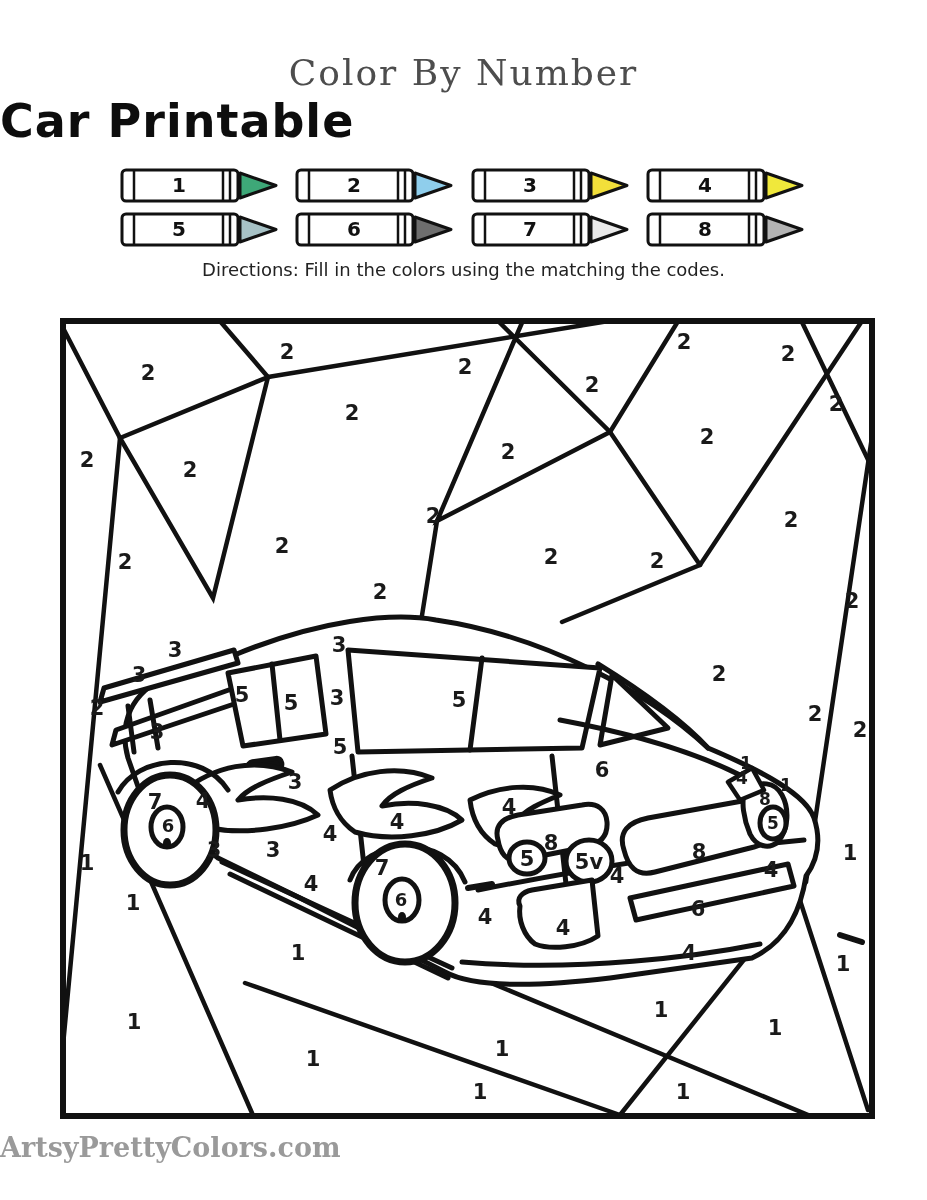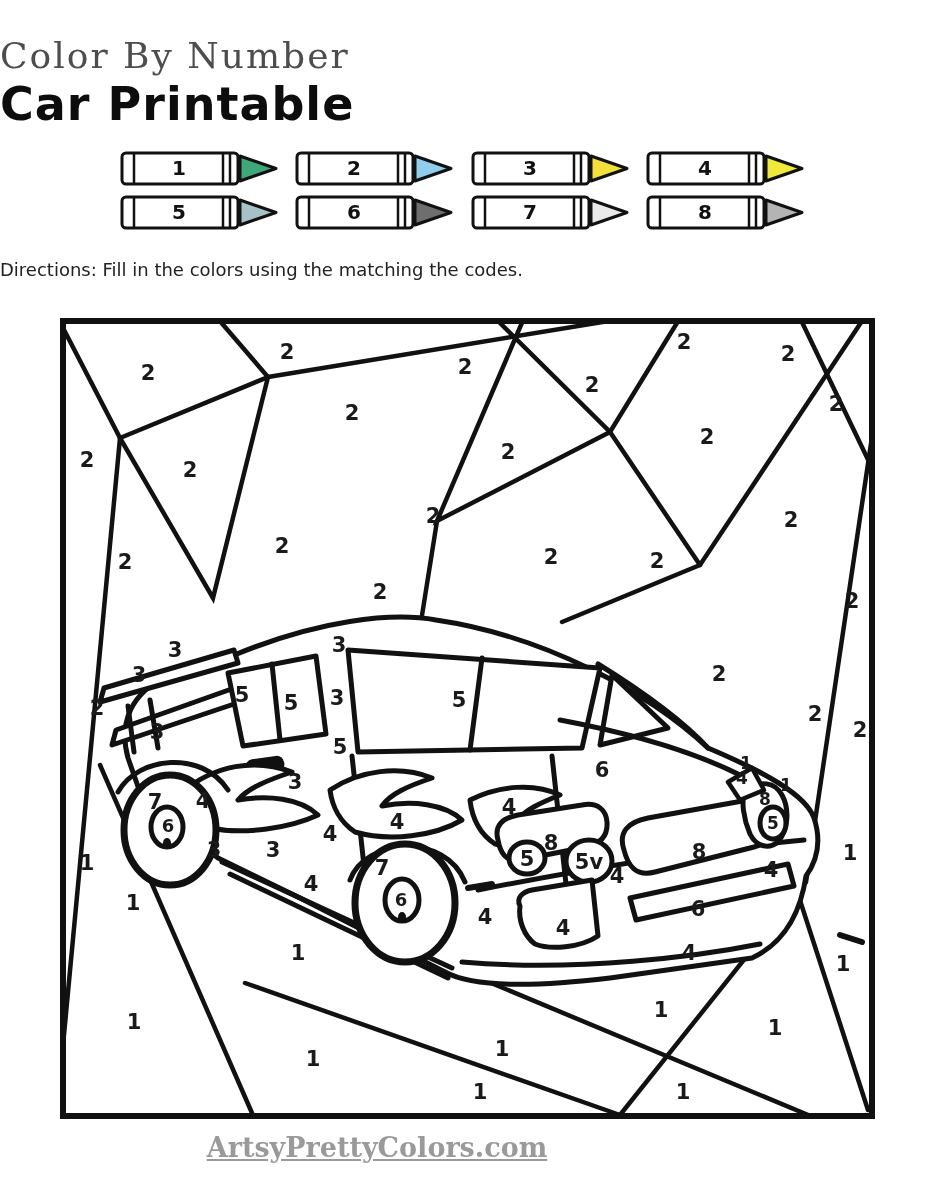--- a/index.html
+++ b/index.html
@@ -1,27 +1,27 @@
 <!DOCTYPE html>
 <html><head>
 <meta charset="utf-8">
 <style>
   html,body{margin:0;padding:0;background:#fff;}
   body{width:927px;height:1200px;position:relative;font-family:"DejaVu Sans",sans-serif;color:#111;}
-  .page-title{margin:0;text-align:left;padding-top:35px;font-family:"DejaVu Serif",serif;
+  .page-title{margin:0;text-align:center;padding-top:52px;font-family:"DejaVu Serif",serif;
     font-size:36px;font-weight:500;color:#4d4d4d;letter-spacing:2px;}
   .page-subtitle{margin:0;text-align:left;font-family:"DejaVu Sans",sans-serif;
     font-size:46px;font-weight:800;color:#0d0d0d;letter-spacing:1px;line-height:1.25;}
   .legend{width:690px;margin:16px auto 0 auto;display:grid;grid-template-columns:repeat(4,1fr);
     grid-row-gap:6px;grid-column-gap:12px;}
   .crayon{display:block;}
-  .directions{margin:27px 0 0 0;text-align:left;font-size:18px;color:#222;}
+  .directions{margin:10px 0 0 0;text-align:center;font-size:18px;color:#222;}
   .canvas-wrap{position:absolute;left:60px;top:318px;width:815px;height:801px;}
-  .footer{position:absolute;left:0;top:1132px;width:754px;text-align:center;
-    font-family:"DejaVu Serif",serif;font-weight:bold;font-size:27px;color:#9a9a9a;text-decoration:underline;}
+  .footer{position:absolute;left:0;top:1132px;width:754px;text-align:left;
+    font-family:"DejaVu Serif",serif;font-weight:bold;font-size:27px;color:#9a9a9a;}
   svg text{font-family:"DejaVu Sans",sans-serif;}
 </style>
 </head>
 <body>
 
 <h1 class="page-title">Color By Number</h1>
 <h2 class="page-subtitle">Car Printable</h2>
 
 <div class="legend" id="legend">
     <svg width="160" height="38" viewBox="0 0 160 38" class="crayon">

